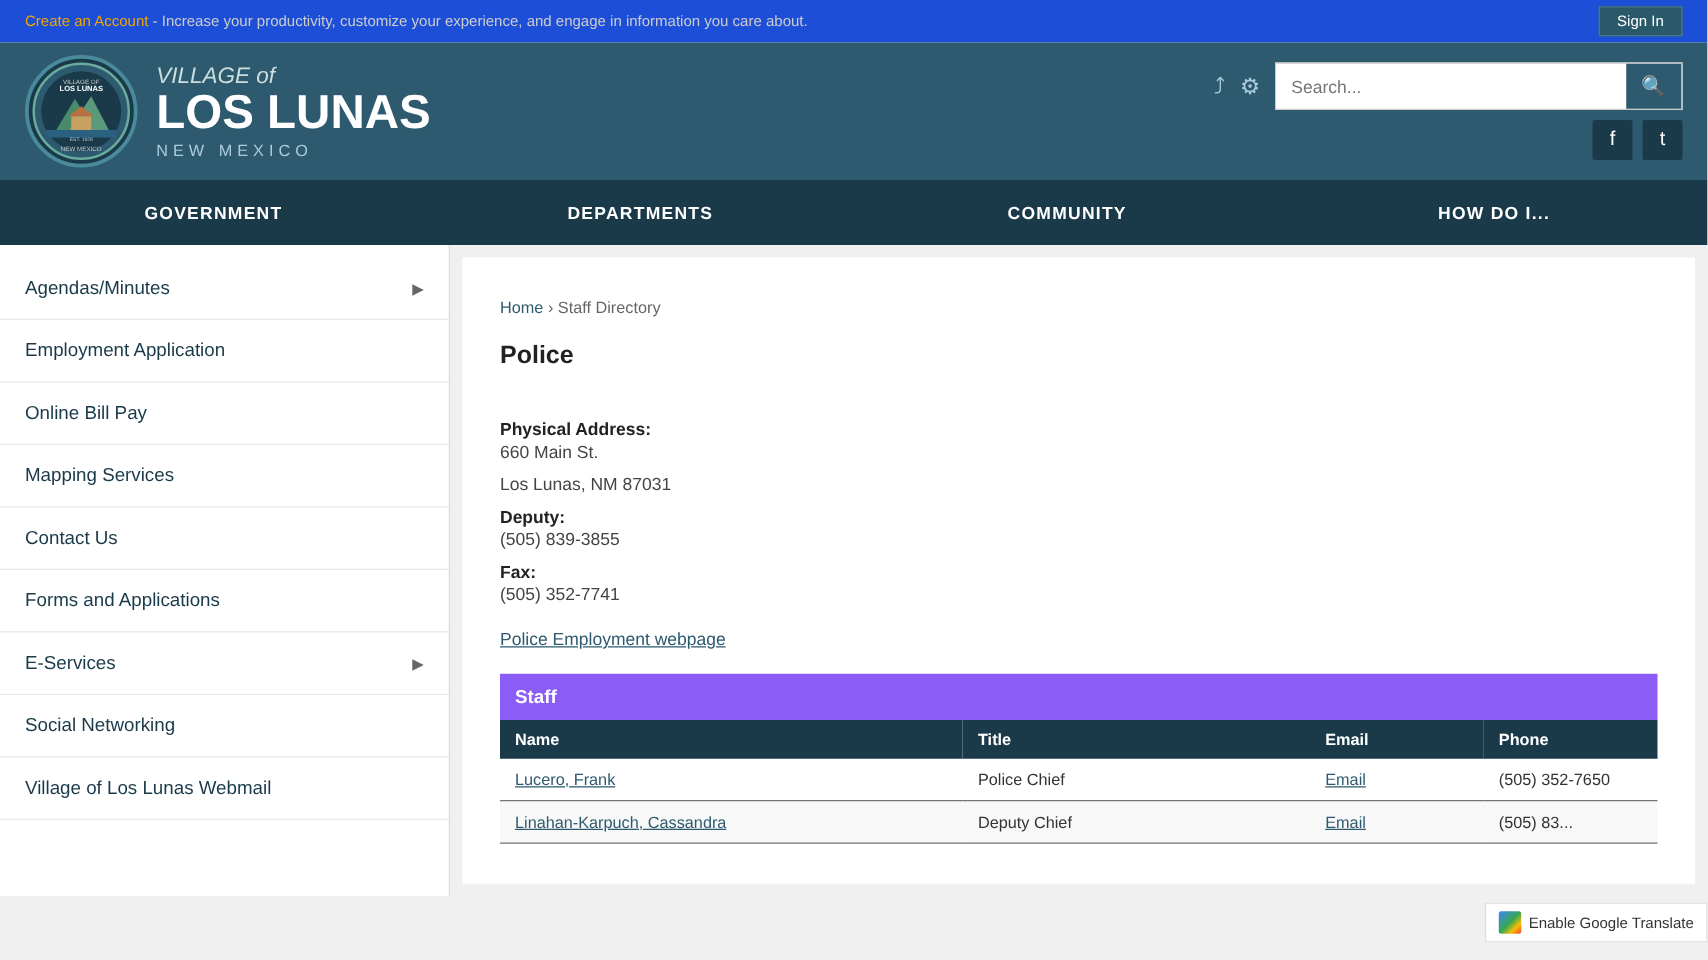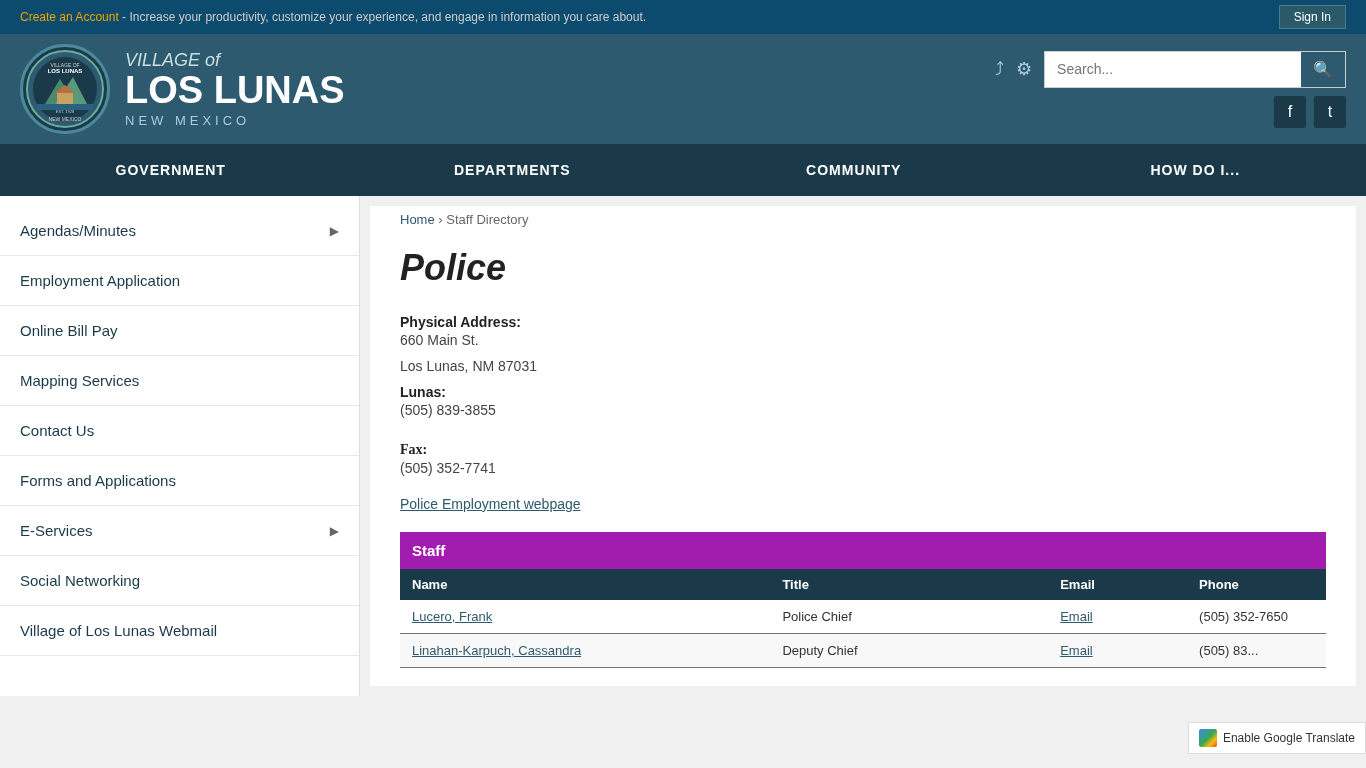--- a/index.html
+++ b/index.html
@@ -1,20 +1,20 @@
 <!DOCTYPE html>
 <html><head>
   <meta charset="utf-8">
   <style>
     * { margin: 0; padding: 0; box-sizing: border-box; }
     body { font-family: Arial, sans-serif; font-size: 14px; color: #333; background: #f0f0f0; }
 
     
     .top-bar {
-      background: #0c4a6e;
+      background: #1d4ed8;
       color: #ccc;
       font-size: 12px;
       padding: 5px 20px;
       display: flex;
       justify-content: space-between;
       align-items: center;
     }
     .top-bar a { color: #f0a500; text-decoration: none; }
     .top-bar .sign-in-btn {
       background: #2a5a6a;
@@ -70,21 +70,21 @@
       display: flex;
       align-items: center;
       background: #fff;
       border: 1px solid #ccc;
     }
     .search-box input {
       border: none;
       outline: none;
       padding: 8px 12px;
       font-size: 14px;
-      width: 256px;
+      width: 280px;
       color: #999;
     }
     .search-box button {
       background: #2d5a6e;
       border: none;
       padding: 8px 12px;
       cursor: pointer;
       color: #fff;
       font-size: 16px;
     }
@@ -154,52 +154,51 @@
       font-size: 15px;
       color: #1a3a4a;
     }
     .sidebar-arrow { color: #666; font-size: 12px; }
 
     
     .main-content {
       flex: 1;
       background: #fff;
       margin: 10px;
-      padding: 6px 30px;
+      padding: 32px 30px;
     }
 
     
     .breadcrumb {
       font-size: 13px;
       color: #666;
       margin-bottom: 20px;
     }
     .breadcrumb a { color: #2d5a6e; text-decoration: none; }
 
     
     .page-title {
-      font-size: 36px;
+      font-size: 20px;
       font-weight: bold;
       color: #222;
-      margin-bottom: 25px;
-      font-style: italic;
+      margin-bottom: 39px;
     }
 
     
     .dept-info { margin-bottom: 20px; }
     .dept-info .label { font-weight: bold; color: #222; margin-bottom: 2px; }
     .dept-info .value { color: #444; margin-bottom: 10px; }
 
     
     .dept-link { color: #2d5a6e; text-decoration: underline; cursor: pointer; }
 
     
     .staff-table { width: 100%; border-collapse: collapse; margin-top: 20px; }
     .staff-header-row td {
-      background: #a21caf;
+      background: #8b5cf6;
       color: #fff;
       font-weight: bold;
       padding: 10px 12px;
       font-size: 15px;
     }
     .staff-col-row td {
       background: #1a3a4a;
       color: #fff;
       font-weight: bold;
       padding: 8px 12px;
@@ -340,24 +339,24 @@
       <span>Staff Directory</span>
     </div>
 
     <h1 class="page-title">Police</h1>
 
     <div class="dept-info">
       <div class="label">Physical Address:</div>
       <div class="value">660 Main St.</div>
       <div class="value">Los Lunas, NM 87031</div>
 
-      <div class="label" style="margin-top:10px;">Lunas:</div>
+      <div class="label" style="margin-top:10px;">Deputy:</div>
       <div class="value">(505) 839-3855</div>
 
-      <div class="label" style="margin-top:24px;font-family:Liberation Serif, serif;">Fax:</div>
+      <div class="label" style="margin-top:10px;">Fax:</div>
       <div class="value">(505) 352-7741</div>
     </div>
 
     <a class="dept-link">Police Employment webpage</a>
 
     <table class="staff-table">
       <tbody>
           <tr class="staff-header-row">
         <td colspan="4">Staff</td>
       </tr>

